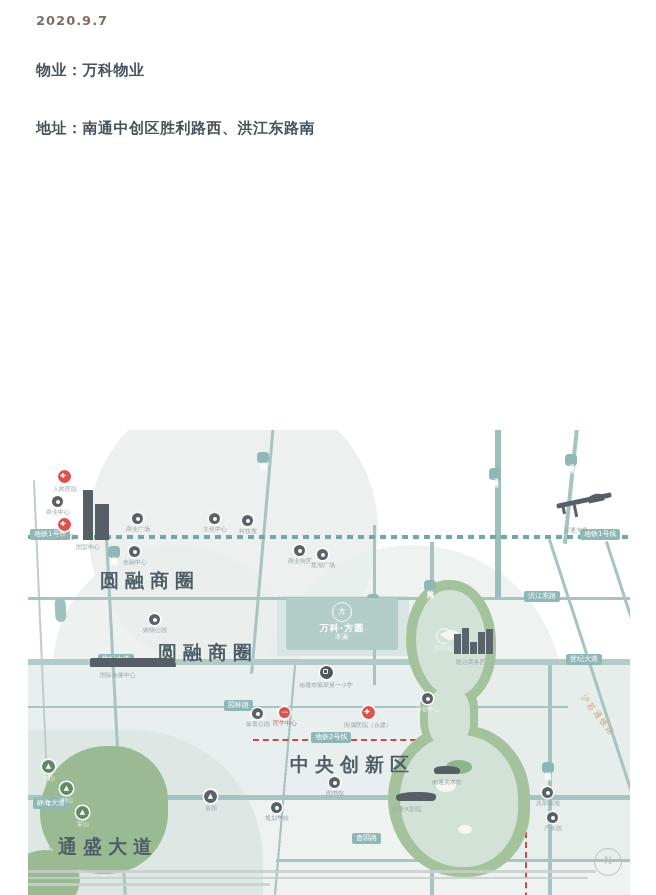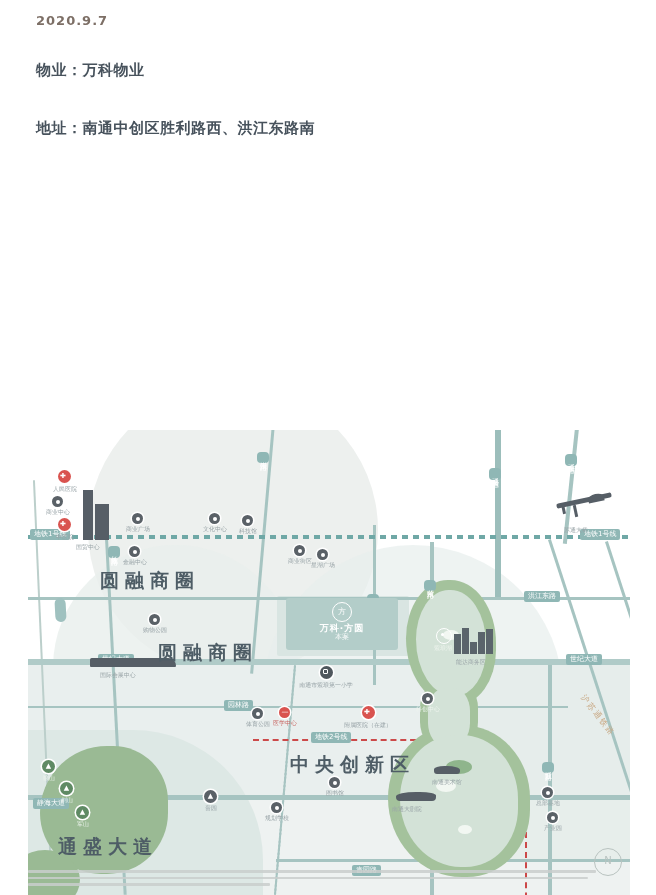--- a/index.html
+++ b/index.html
@@ -112,21 +112,21 @@
   <div class="lake-green" style="left:-18px;top:420px;width:70px;height:60px;border-radius:50%;background:#9aba94;"></div>
 
   <div class="station" style="left:27px;top:168px;width:11px;height:24px;transform:rotate(-3deg);"></div>
   <div class="chip" style="left:2px;top:99px;">地铁1号线</div>
   <div class="chip" style="left:552px;top:99px;">地铁1号线</div>
   <div class="chip" style="left:496px;top:161px;text-align:center;">洪江东路</div>
   <div class="chip" style="left:70px;top:224px;">世纪大道</div>
   <div class="chip" style="left:538px;top:224px;">世纪大道</div>
   <div class="chip" style="left:196px;top:270px;">园林路</div>
   <div class="chip" style="left:5px;top:368px;">静海大道</div>
-  <div class="chip" style="left:324px;top:435px;">啬园路</div>
+  <div class="chip" style="left:324px;top:403px;">啬园路</div>
   <div class="chip-v" style="left:461px;top:38px;">通盛大道</div>
   <div class="chip-v" style="left:537px;top:24px;">通京大道</div>
   <div class="chip-v" style="left:339px;top:164px;">胜利路</div>
   <div class="chip-v" style="left:229px;top:22px;">崇川路</div>
   <div class="chip-v" style="left:396px;top:150px;">紫琅路</div>
   <div class="chip-v" style="left:514px;top:332px;">通富路</div>
   <div class="chip-v" style="left:80px;top:116px;">长江南路</div>
   <div class="chip" style="left:283px;top:302px;">地铁2号线</div>
 
   <div class="landmark" style="left:55px;top:60px;width:10px;height:50px;"></div>

